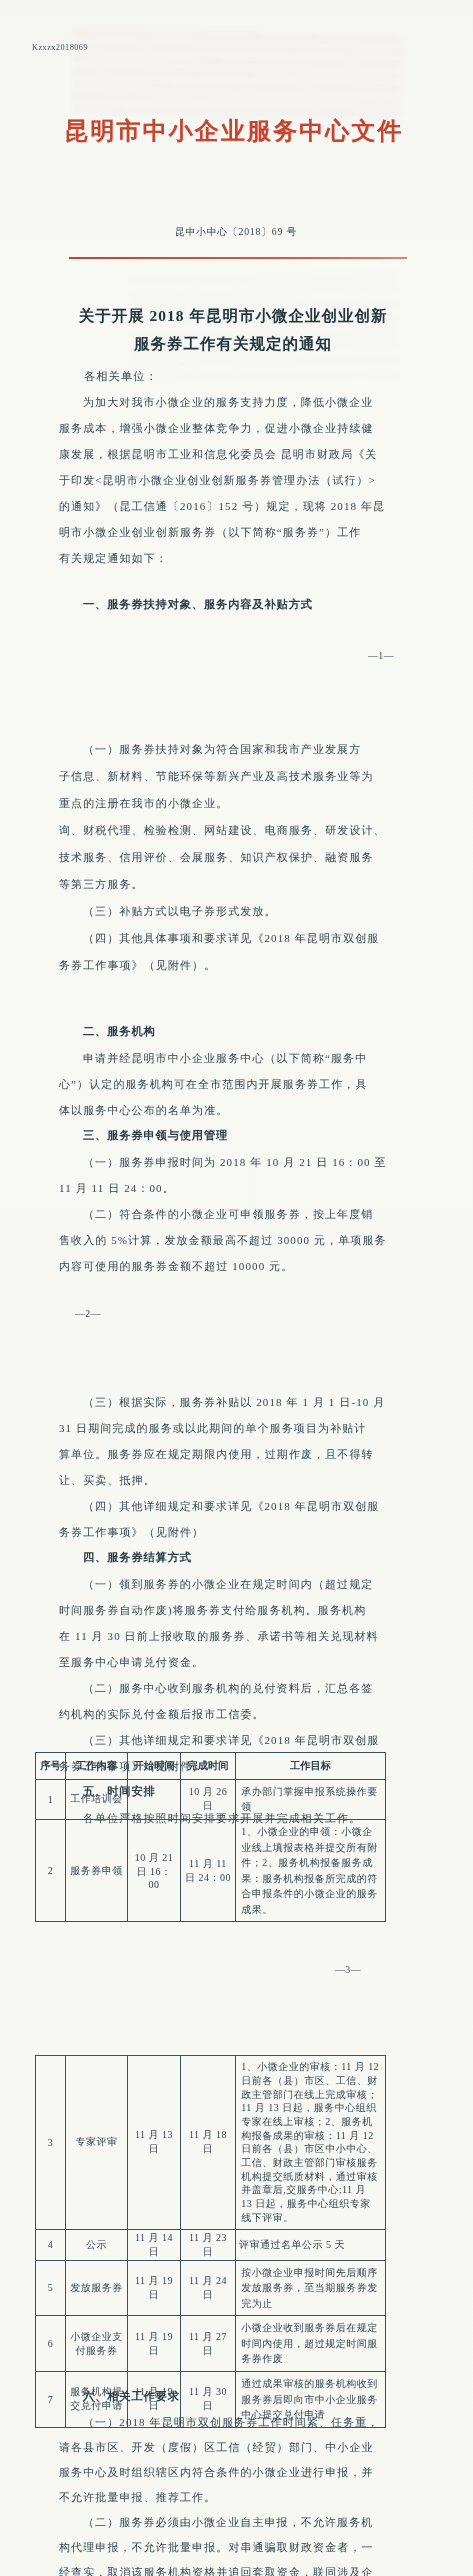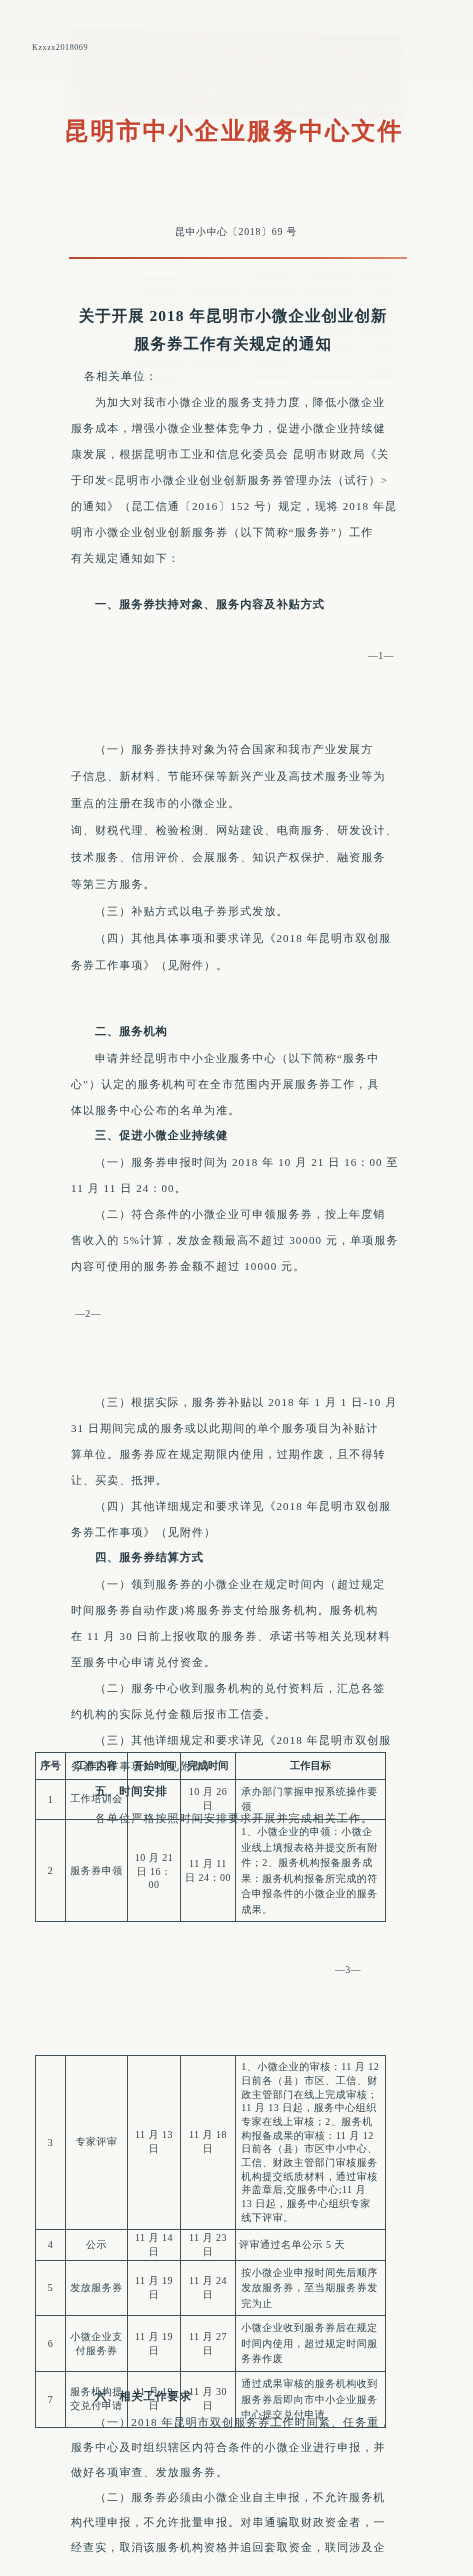--- a/index.html
+++ b/index.html
@@ -23,21 +23,21 @@
     font-size:24px;font-weight:700;color:#c7452f;letter-spacing:2.1px;
     text-shadow:0 0 0.5px rgba(199,69,47,.4);}
   .doc-number{position:absolute;left:0;top:226px;width:472px;text-align:center;
     font-size:9.8px;letter-spacing:0.8px;color:#2e3f4a;}
   .red-rule{position:absolute;left:69px;top:257px;width:338px;height:1.5px;
     background:linear-gradient(90deg,#b34a33,#cf5f45 70%,#d98a6d);}
   .doc-title{position:absolute;left:0;top:302px;width:466px;text-align:center;
     font-weight:700;font-size:15.5px;line-height:28px;letter-spacing:1px;color:#24363f;}
   .salutation{position:absolute;left:69px;top:369px;font-size:11.3px;letter-spacing:1px;margin-left:15px;}
 
-  .block{position:absolute;left:71px;width:344px;}
+  .block{position:absolute;left:59px;width:344px;}
   .ln{font-size:11px;letter-spacing:1.1px;white-space:nowrap;color:#31464f;}
   .lh48 .ln{height:25px;line-height:25px;}
   .lh50 .ln{height:26px;line-height:26px;}
   .lh52 .ln{height:27px;line-height:27px;}
   .ind{padding-left:24px;}
   .hd{font-family:Liberation Mono, monospace;font-weight:700;
     color:#293c45;letter-spacing:0.8px;font-size:11.3px;}
   .pgnum{position:absolute;font-size:9.8px;letter-spacing:0.5px;color:#3c4d55;}
 
   table.tbl{position:absolute;left:35px;width:350px;border-collapse:collapse;table-layout:fixed;
@@ -102,21 +102,21 @@
     <div class="ln ind">（三）补贴方式以电子券形式发放。</div>
     <div class="ln ind">（四）其他具体事项和要求详见《2018 年昆明市双创服</div>
     <div class="ln">务券工作事项》（见附件）。</div>
   </div>
 
   <div class="block lh50" style="top:1019px;">
     <div class="ln hd ind">二、服务机构</div>
     <div class="ln ind">申请并经昆明市中小企业服务中心（以下简称“服务中</div>
     <div class="ln">心”）认定的服务机构可在全市范围内开展服务券工作，具</div>
     <div class="ln">体以服务中心公布的名单为准。</div>
-    <div class="ln hd ind">三、促进小微企业持续健</div>
+    <div class="ln hd ind">三、服务券申领与使用管理</div>
     <div class="ln ind">（一）服务券申报时间为 2018 年 10 月 21 日 16：00 至</div>
     <div class="ln">11 月 11 日 24：00。</div>
     <div class="ln ind">（二）符合条件的小微企业可申领服务券，按上年度销</div>
     <div class="ln">售收入的 5%计算，发放金额最高不超过 30000 元，单项服务</div>
     <div class="ln">内容可使用的服务券金额不超过 10000 元。</div>
   </div>
 
   <div class="pgnum" style="left:75px;top:1308px;">—2—</div>
 
   <div class="block lh50" style="top:1389px;">
@@ -217,21 +217,22 @@
       <td class="c">11 月 19 日</td>
       <td class="c">11 月 30 日</td>
       <td class="goal">通过成果审核的服务机构收到服务券后即向市中小企业服务中心提交兑付申请</td>
     </tr>
   </tbody>
     </table>
 
   <div class="block lh48" style="top:2385px;">
     <div class="ln hd ind">六、相关工作要求</div>
     <div class="ln ind">（一）2018 年昆明市双创服务券工作时间紧、任务重，</div>
+    <div class="ln">请各县市区、开发（度假）区工信（经贸）部门、中小企业</div>
     <div class="ln">服务中心及时组织辖区内符合条件的小微企业进行申报，并</div>
-    <div class="ln">做好各项审查、发放服务券。</div>
+    <div class="ln">不允许批量申报、推荐工作。</div>
     <div class="ln ind">（二）服务券必须由小微企业自主申报，不允许服务机</div>
     <div class="ln">构代理申报，不允许批量申报。对串通骗取财政资金者，一</div>
     <div class="ln">经查实，取消该服务机构资格并追回套取资金，联同涉及企</div>
   </div>
 
 </div>
 
 
 </body></html>

